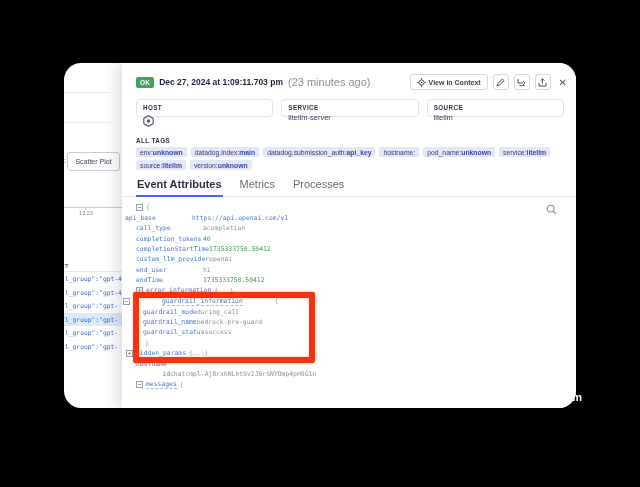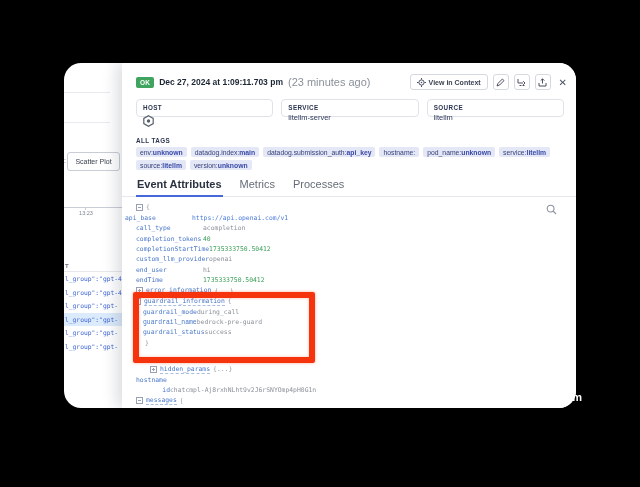--- a/index.html
+++ b/index.html
@@ -212,41 +212,41 @@
         </div>
         <div class="trow" style="padding-left: 14px;">
           <span class="k" style="min-width: 67px;">endTime</span>
           <span class="v num">1735333750.50412</span>
         </div>
         <div class="trow" style="padding-left: 14px;">
           <span class="sq plus"></span>
           <span class="k exp">error_information</span>
           <span class="suffix">{...}</span>
         </div>
-        <div class="trow" style="padding-left: 12px;">
+        <div class="trow" style="padding-left: 1px; gap: 29px;">
           <span class="sq"></span>
           <span class="k exp">guardrail_information</span>
           <span class="brace">{</span>
         </div>
         <div class="trow" style="padding-left: 21px;">
           <span class="k" style="min-width: 48px;">guardrail_mode</span>
           <span class="v str">during_call</span>
         </div>
         <div class="trow" style="padding-left: 21px;">
           <span class="k" style="min-width: 48px; font-family: Liberation Mono, monospace;">guardrail_name</span>
           <span class="v str">bedrock-pre-guard</span>
         </div>
         <div class="trow" style="padding-left: 21px;">
           <span class="k" style="min-width: 48px;">guardrail_status</span>
           <span class="v str">success</span>
         </div>
         <div class="trow" style="padding-left: 14px;">
           <span class="brace" style="margin-left: 9px;">}</span>
         </div>
-        <div class="trow" style="padding-left: 28px; margin-top: 16px;">
+        <div class="trow" style="padding-left: 4px;">
           <span class="sq plus"></span>
           <span class="k exp">hidden_params</span>
           <span class="suffix">{...}</span>
         </div>
         <div class="trow" style="padding-left: 14px;">
           <span class="k" style="min-width: 34px;">hostname</span>
           <span class="v str"></span>
         </div>
         <div class="trow" style="padding-left: 14px; text-align: right;">
           <span class="k" style="min-width: 34px;">id</span>

